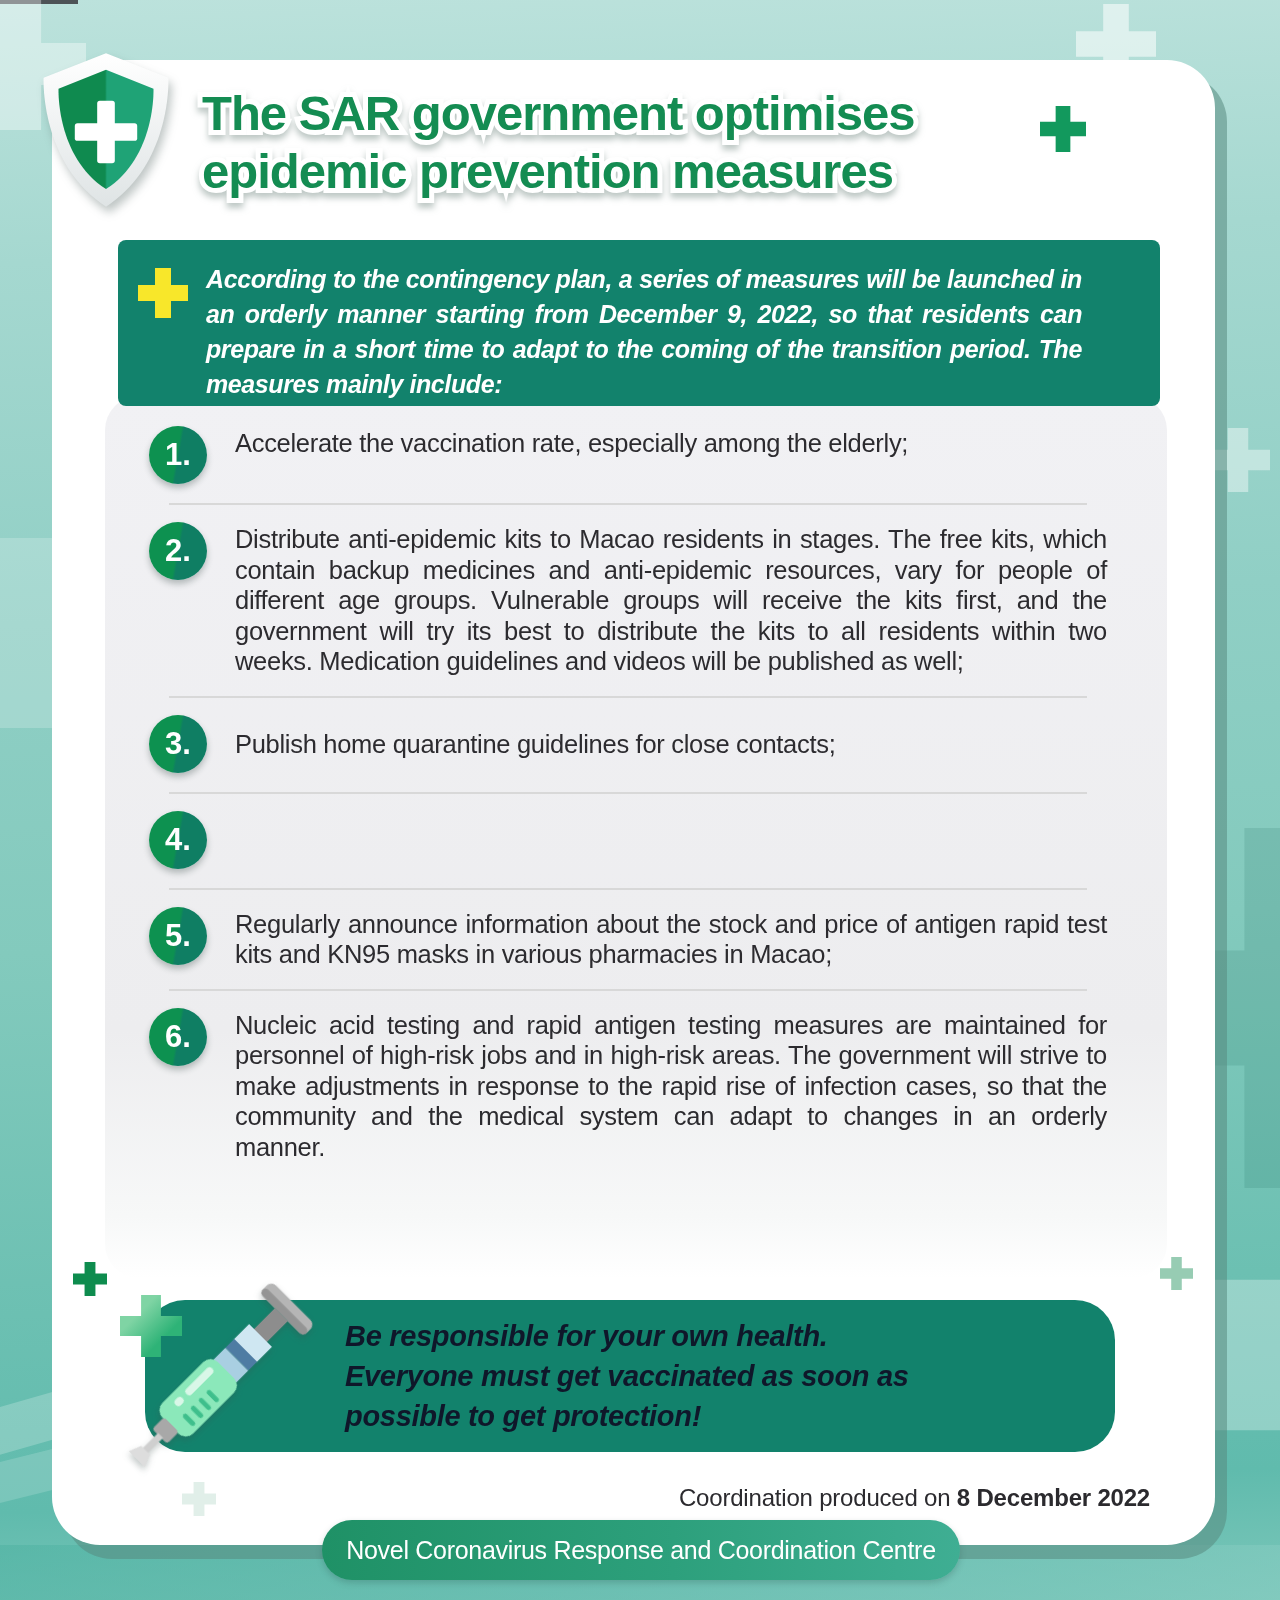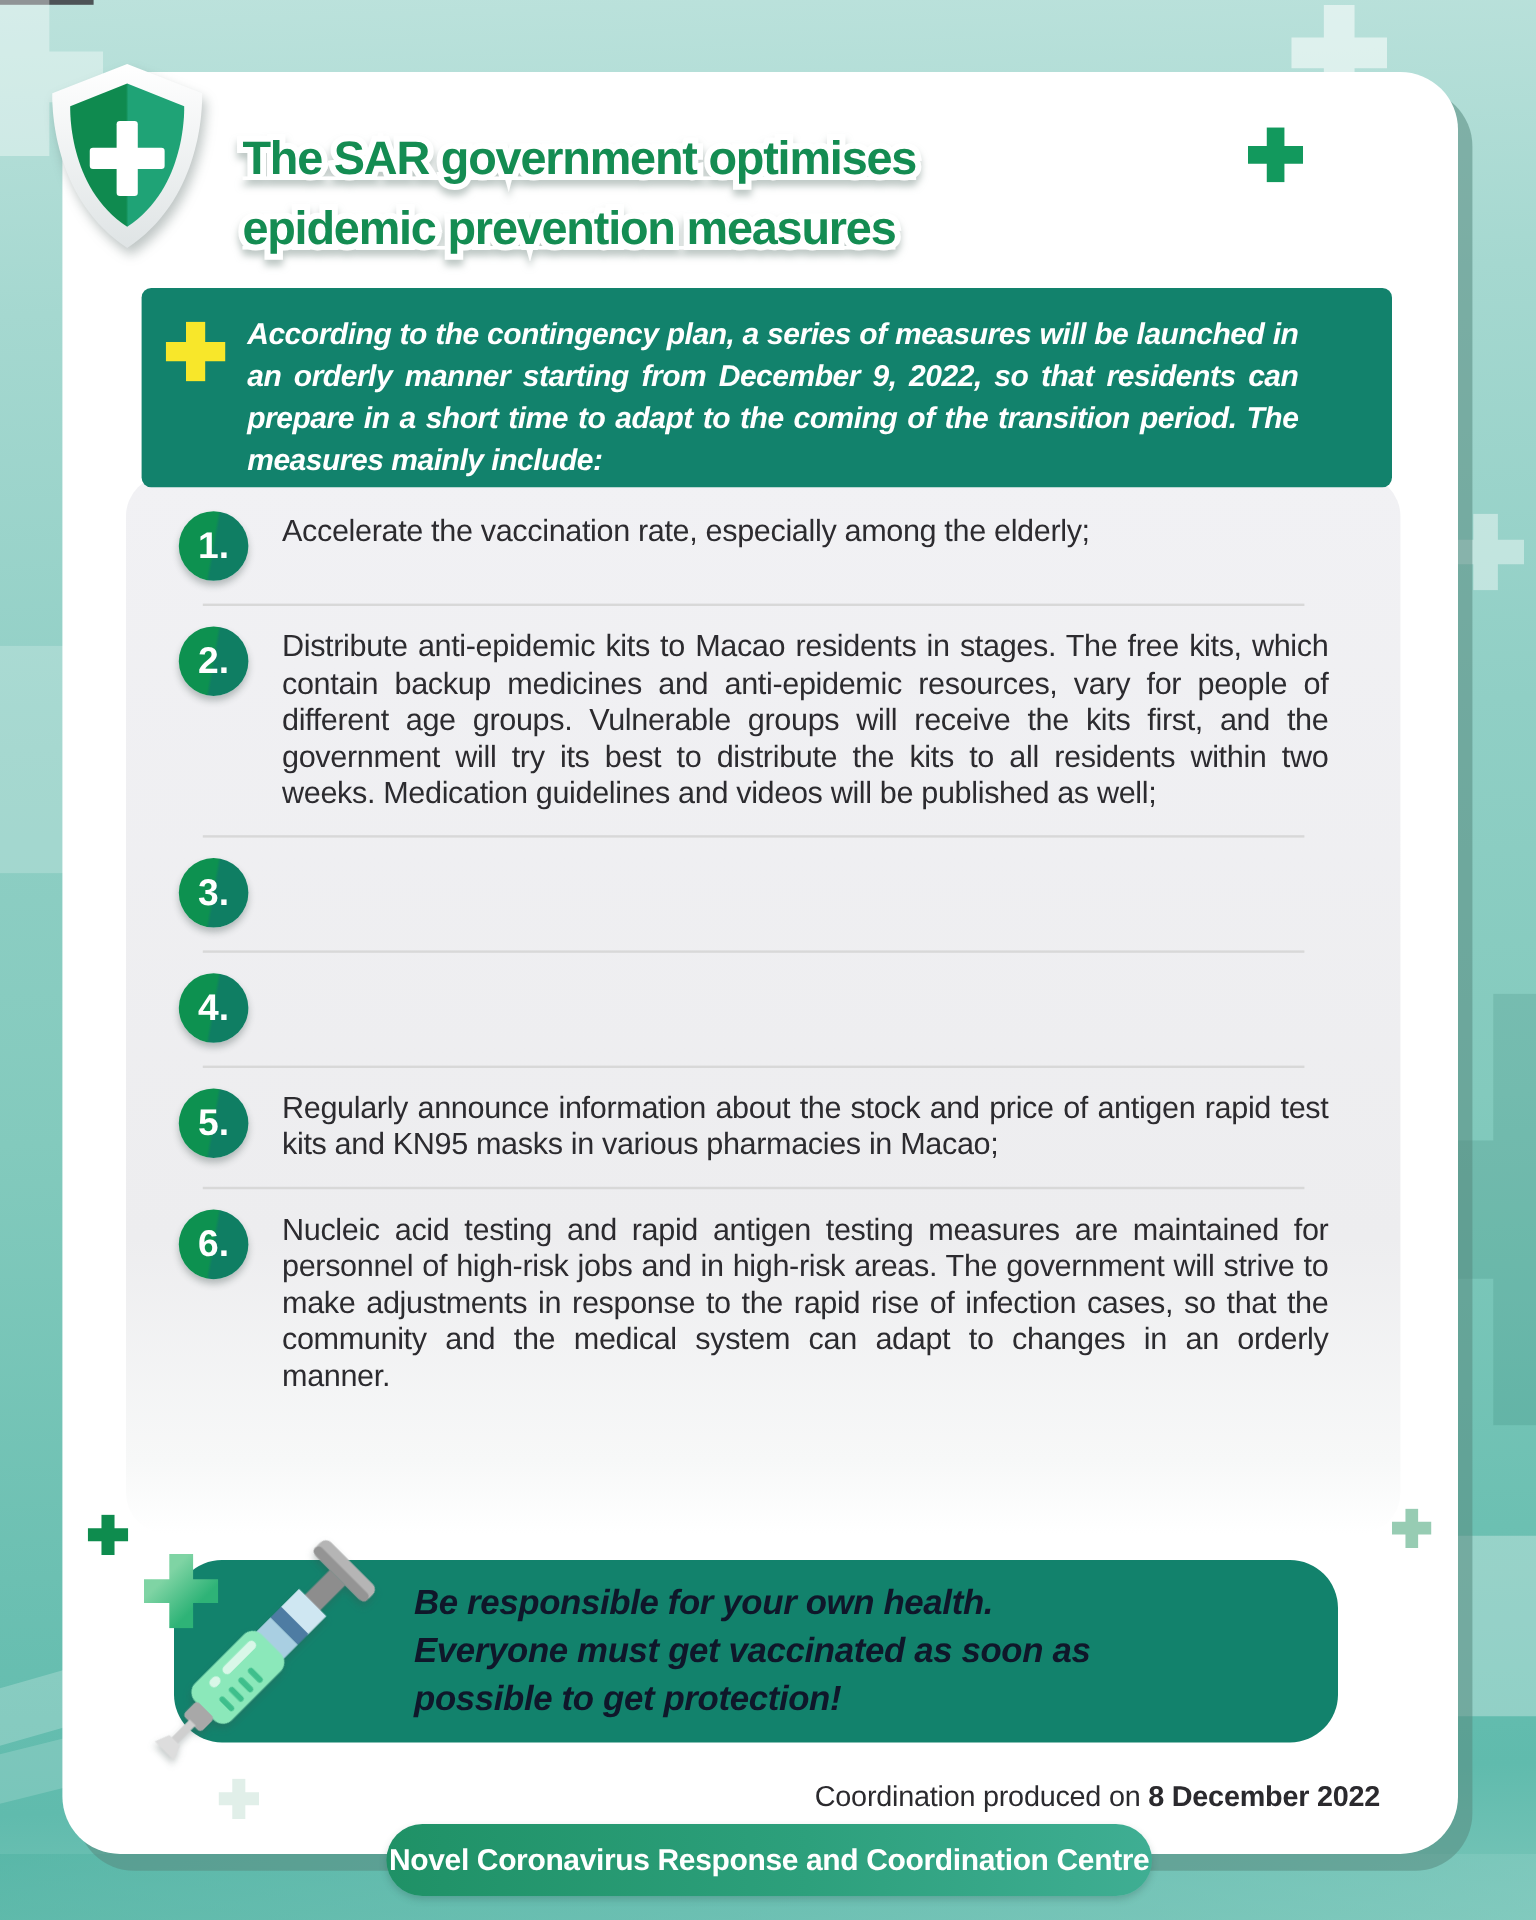--- a/index.html
+++ b/index.html
@@ -30,24 +30,24 @@
   
   .card { position:absolute; left:52px; top:60px; width:1163px; height:1485px;
     background:#ffffff; border-radius:48px;
     box-shadow:12px 14px 0 rgba(88,138,128,.55); }
 
   
   .shield { position:absolute; left:-14px; top:-8px; width:136px; height:156px;
     filter:drop-shadow(3px 6px 5px rgba(70,90,85,.35)); }
 
   
-  .title { position:absolute; left:150px; top:44px; width:900px;
-    font-size:39px; line-height:58px; font-weight:700; letter-spacing:-1px;
+  .title { position:absolute; left:150px; top:24px; width:900px;
+    font-size:49px; line-height:58px; font-weight:700; letter-spacing:-1px;
     color:#148c52; -webkit-text-stroke:10px #ffffff; paint-order:stroke fill;
-    filter:drop-shadow(0 5px 3px rgba(125,145,140,.5));text-decoration:underline; }
+    filter:drop-shadow(0 5px 3px rgba(125,145,140,.5)); }
   .title-plus { position:absolute; left:988px; top:46px; width:46px; height:46px; background:#12995d; }
 
   
   .intro-box { position:absolute; left:66px; top:180px; width:1042px; height:166px;
     background:#12826c; border-radius:8px; overflow:hidden; }
   .intro-plus { position:absolute; left:20px; top:28px; width:50px; height:50px; background:#f8e72a; }
   .intro-text { position:absolute; left:88px; top:22px; width:876px;
     color:#ffffff; font-weight:700; font-style:italic; font-size:25px; line-height:35px;
     letter-spacing:-0.4px; text-align:justify; }
 
@@ -85,21 +85,21 @@
 
   
   .produced { position:absolute; right:65px; top:1424px; font-size:24px; color:#2b2a2e;
     letter-spacing:-0.2px; }
   .produced b { font-weight:700;margin-top:12px; }
 
   
   .pill { position:absolute; left:322px; top:1520px; width:638px; height:60px; border-radius:30px;
     background:linear-gradient(90deg,#1f9166 0%,#2da07c 55%,#3fae93 100%);
     display:flex; align-items:center; justify-content:center;
-    color:#fff; font-weight:700; font-size:25px; letter-spacing:-0.3px;
+    color:#fff; font-weight:400; font-size:25px; letter-spacing:-0.3px;
     box-shadow:0 3px 6px rgba(40,80,70,.25); }
 </style>
 </head>
 <body>
 
 <div class="artifact-bar"></div>
 <div class="plus bg-p1"></div>
 <div class="plus bg-p2"></div>
 <div class="plus bg-p3"></div>
 <div class="plus bg-p4"></div>
@@ -140,20 +140,21 @@
       <div class="row-text">Accelerate the vaccination rate, especially among the elderly;</div>
     </div>
     <div class="divider"></div>
     <div class="row">
       <div class="badge">2.</div>
       <div class="row-text">Distribute anti-epidemic kits to Macao residents in stages. The free kits, which contain backup medicines and anti-epidemic resources, vary for people of different age groups. Vulnerable groups will receive the kits first, and the government will try its best to distribute the kits to all residents within two weeks. Medication guidelines and videos will be published as well;</div>
     </div>
     <div class="divider"></div>
     <div class="row center">
       <div class="badge">3.</div>
+      <div class="row-text">Publish home quarantine guidelines for close contacts;</div>
     </div>
     <div class="divider"></div>
     <div class="row center">
       <div class="badge">4.</div>
     </div>
     <div class="divider"></div>
     <div class="row">
       <div class="badge">5.</div>
       <div class="row-text">Regularly announce information about the stock and price of antigen rapid test kits and KN95 masks in various pharmacies in Macao;</div>
     </div>

